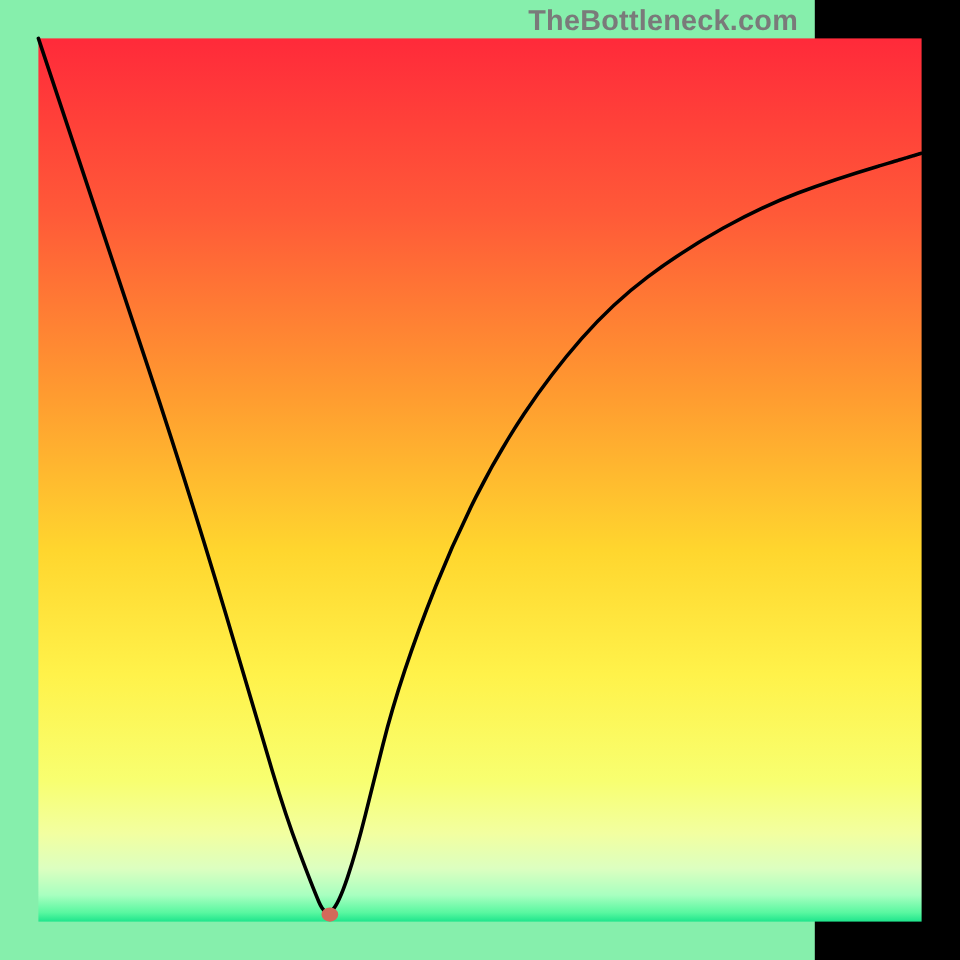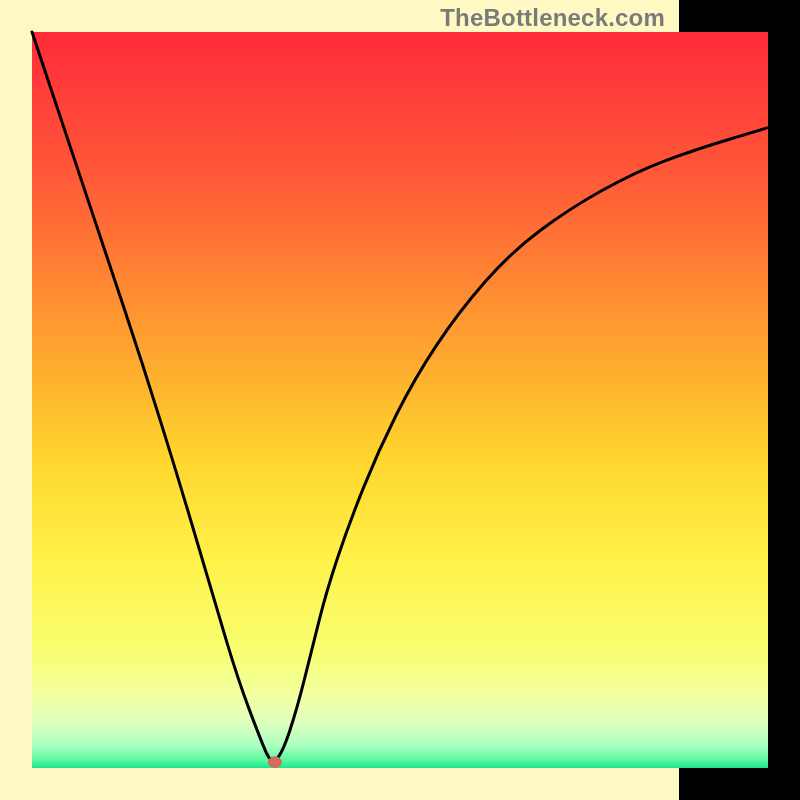--- a/index.html
+++ b/index.html
@@ -8,21 +8,21 @@
     width: 800px;
     height: 800px;
     background: #000000;
     overflow: hidden;
     font-family: Arial, Helvetica, sans-serif;
   }
   .container {
     position: relative;
     width: 679px;
     height: 800px;
-    background: #fef9c3;
+    background: #86efac;
     text-decoration: underline;
   }
   .watermark {
     position: absolute;
     top: 4px;
     right: 14px;
     color: #7a7a7a;
     font-size: 24px;
     font-weight: 600;
     letter-spacing: 0.2px;

